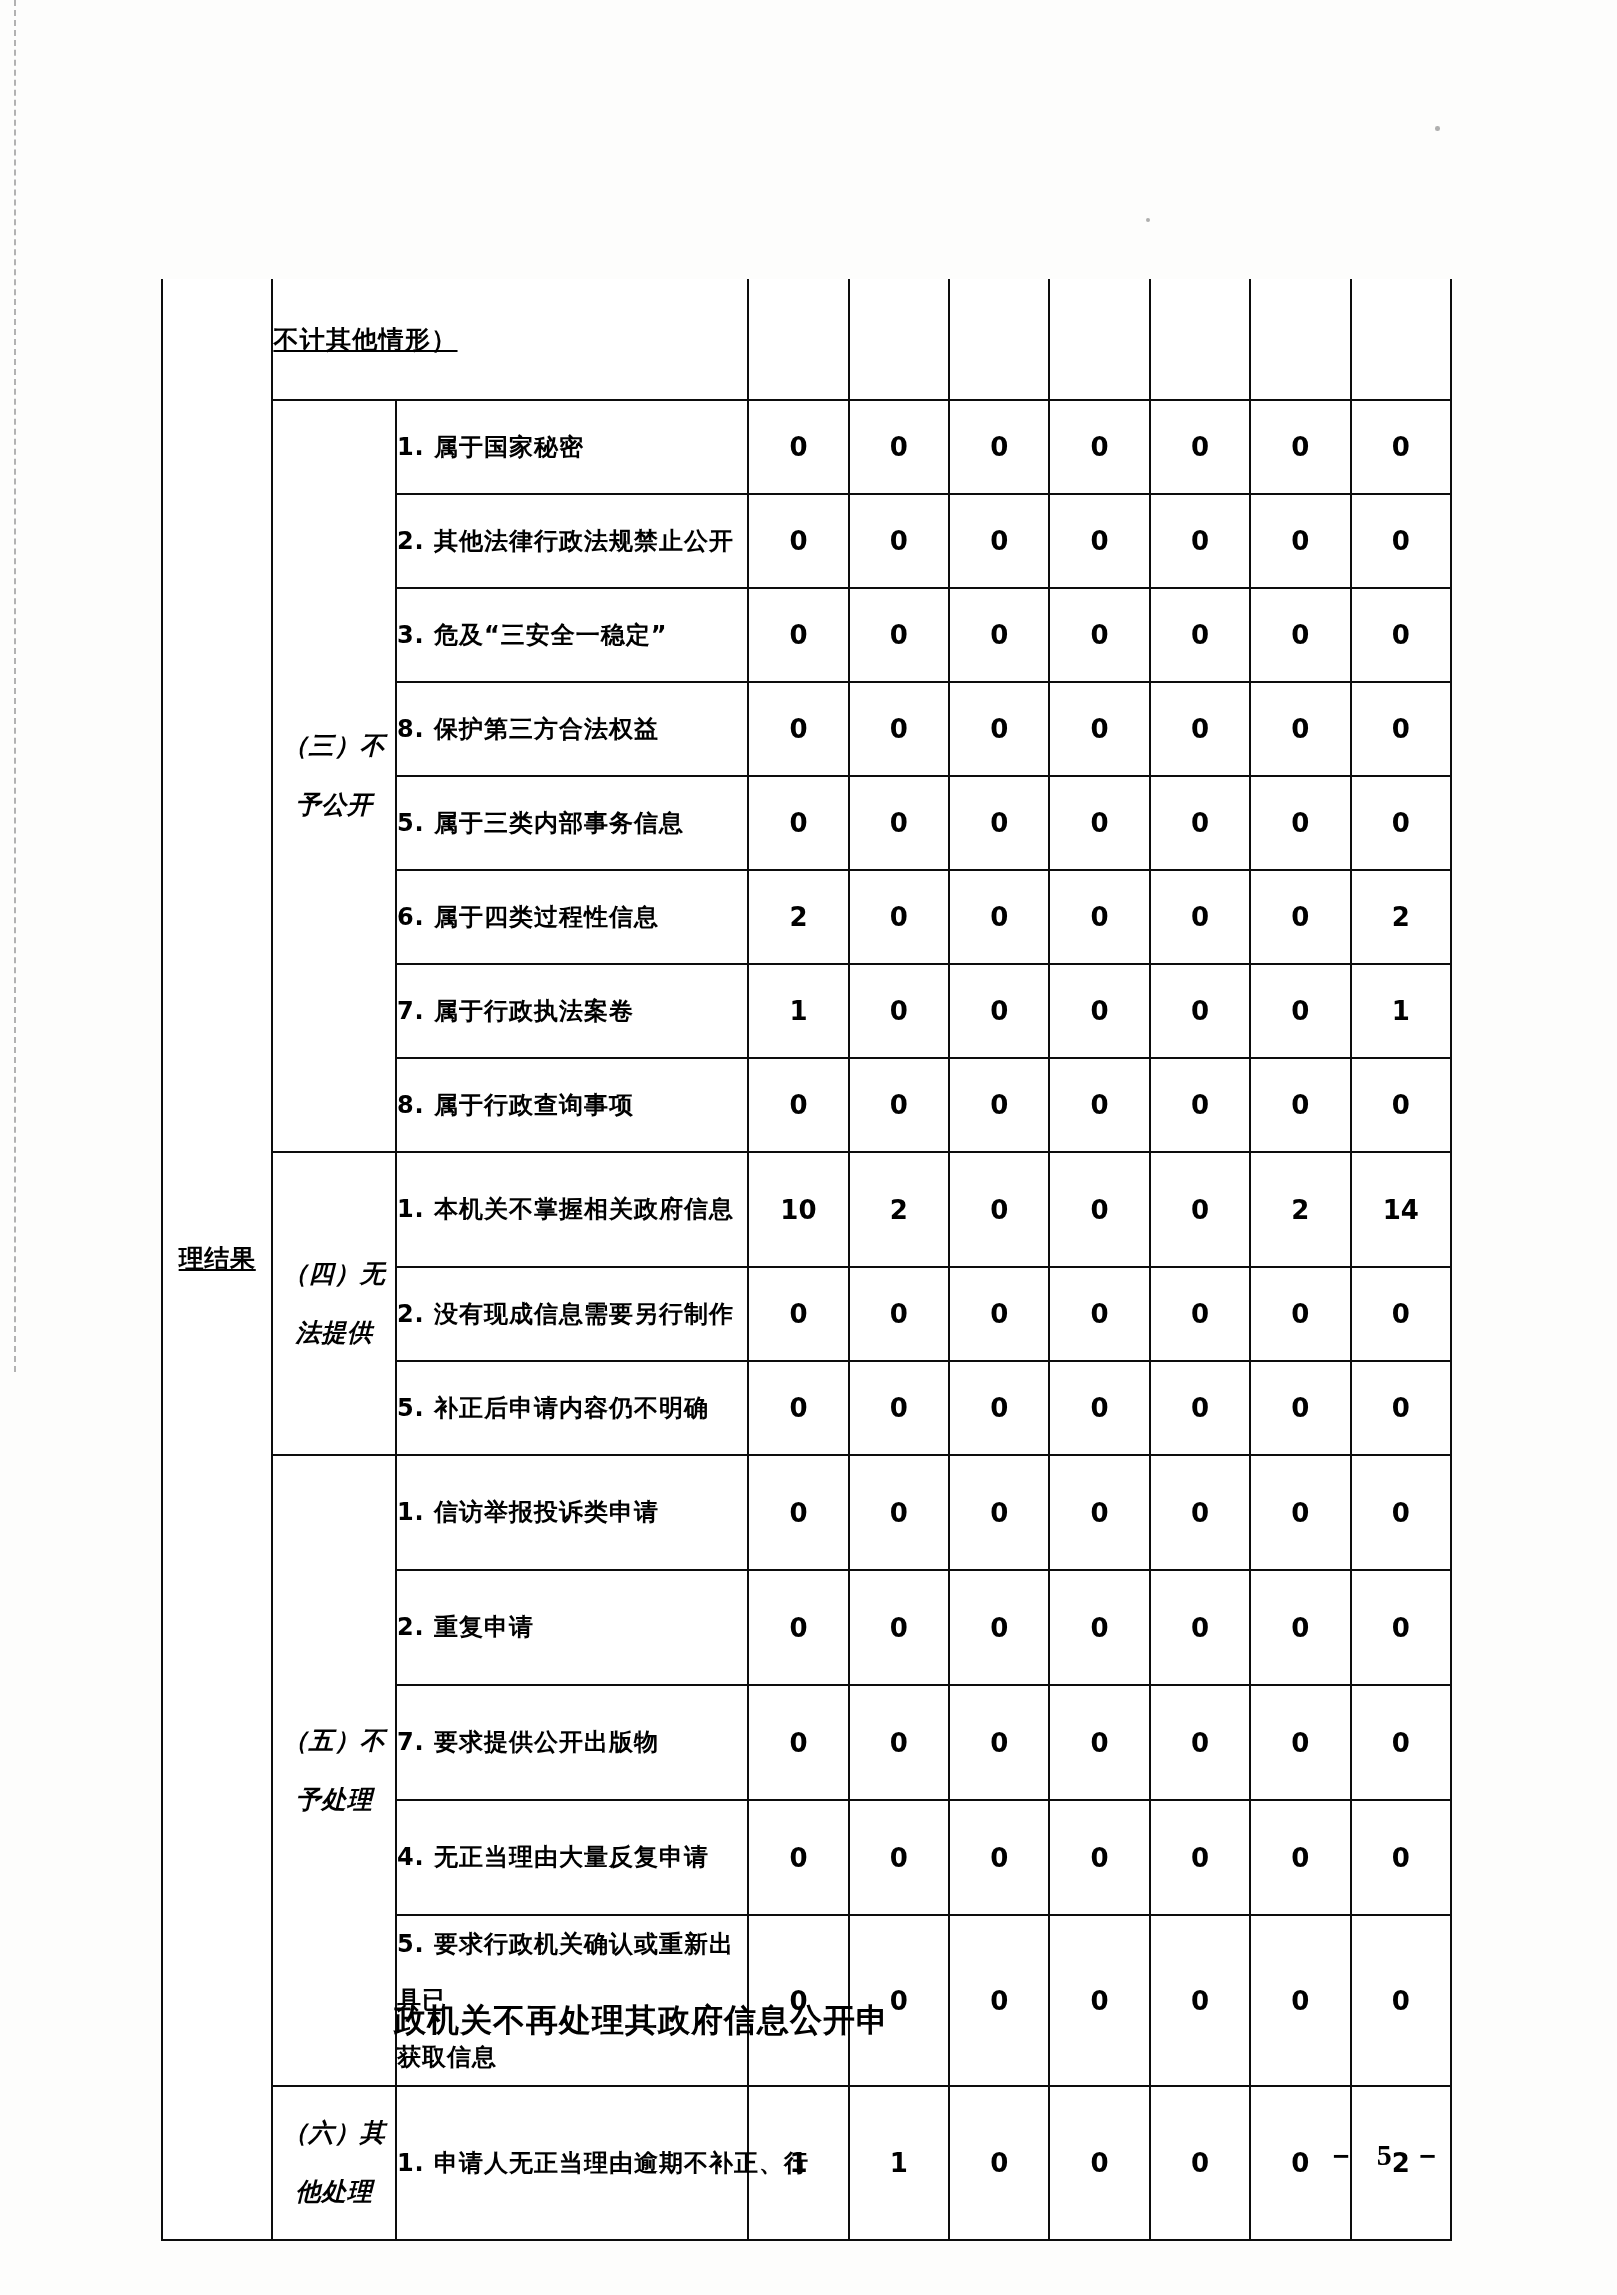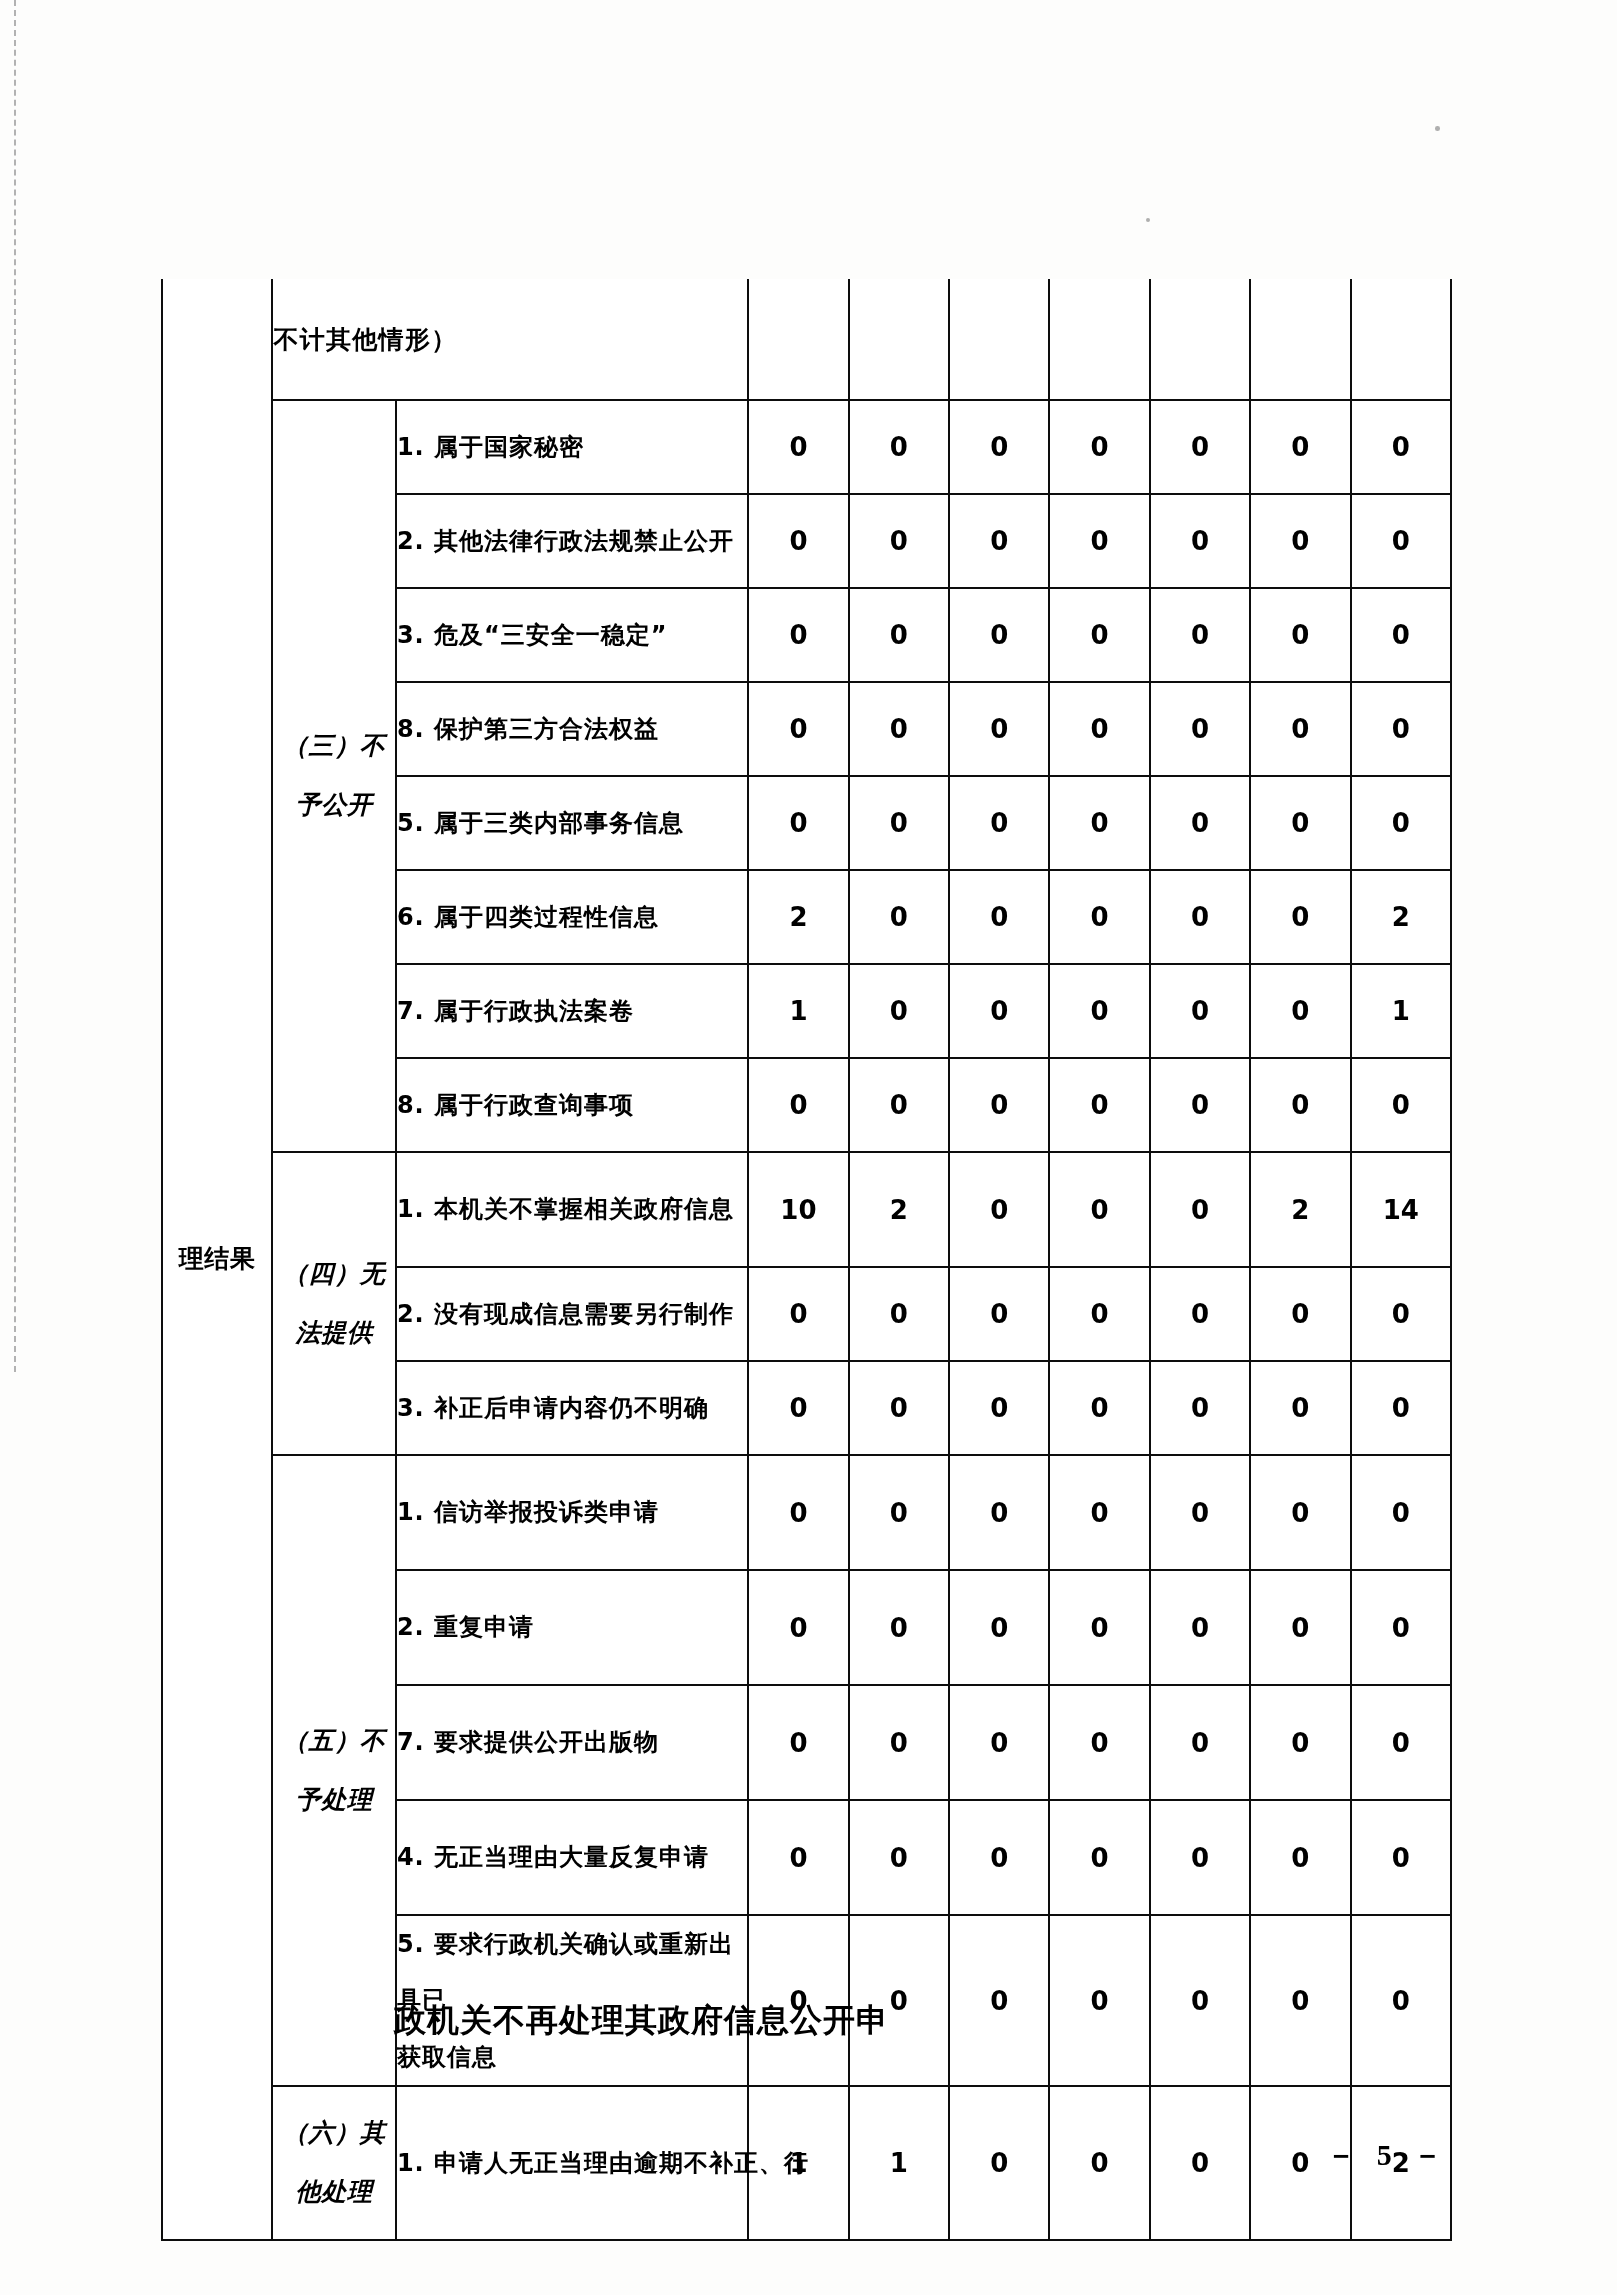--- a/index.html
+++ b/index.html
@@ -118,21 +118,21 @@
 
   .cell-num {
     text-align: center;
     font-size: 26px;
     font-family: "Liberation Serif", "DejaVu Serif", serif;
     font-weight: bold;
     letter-spacing: 0;
   }
 
   
-  tr.r-head   td { height: 120px; }
+  tr.r-head   td { height: 120px; text-decoration: underline; }
   tr.r-std    td { height: 92px; }
   tr.r-tall   td { height: 113px; }
   tr.r-xtall  td { height: 167px; }
   tr.r-last   td { height: 152px; }
 
   
   .footer-line {
     position: absolute;
     left: 394px;
     top: 1999px;
@@ -301,21 +301,21 @@
           <td class="cell-desc">2. 没有现成信息需要另行制作</td>
           <td class="cell-num">0</td>
           <td class="cell-num">0</td>
           <td class="cell-num">0</td>
           <td class="cell-num">0</td>
           <td class="cell-num">0</td>
           <td class="cell-num">0</td>
           <td class="cell-num">0</td>
         </tr>
         <tr class="r-std">
-          <td class="cell-desc">3. 补正后申请内容仍不明确</td>
+          <td class="cell-desc">5. 补正后申请内容仍不明确</td>
           <td class="cell-num">0</td>
           <td class="cell-num">0</td>
           <td class="cell-num">0</td>
           <td class="cell-num">0</td>
           <td class="cell-num">0</td>
           <td class="cell-num">0</td>
           <td class="cell-num">0</td>
         </tr>
 
         <tr class="r-tall">

